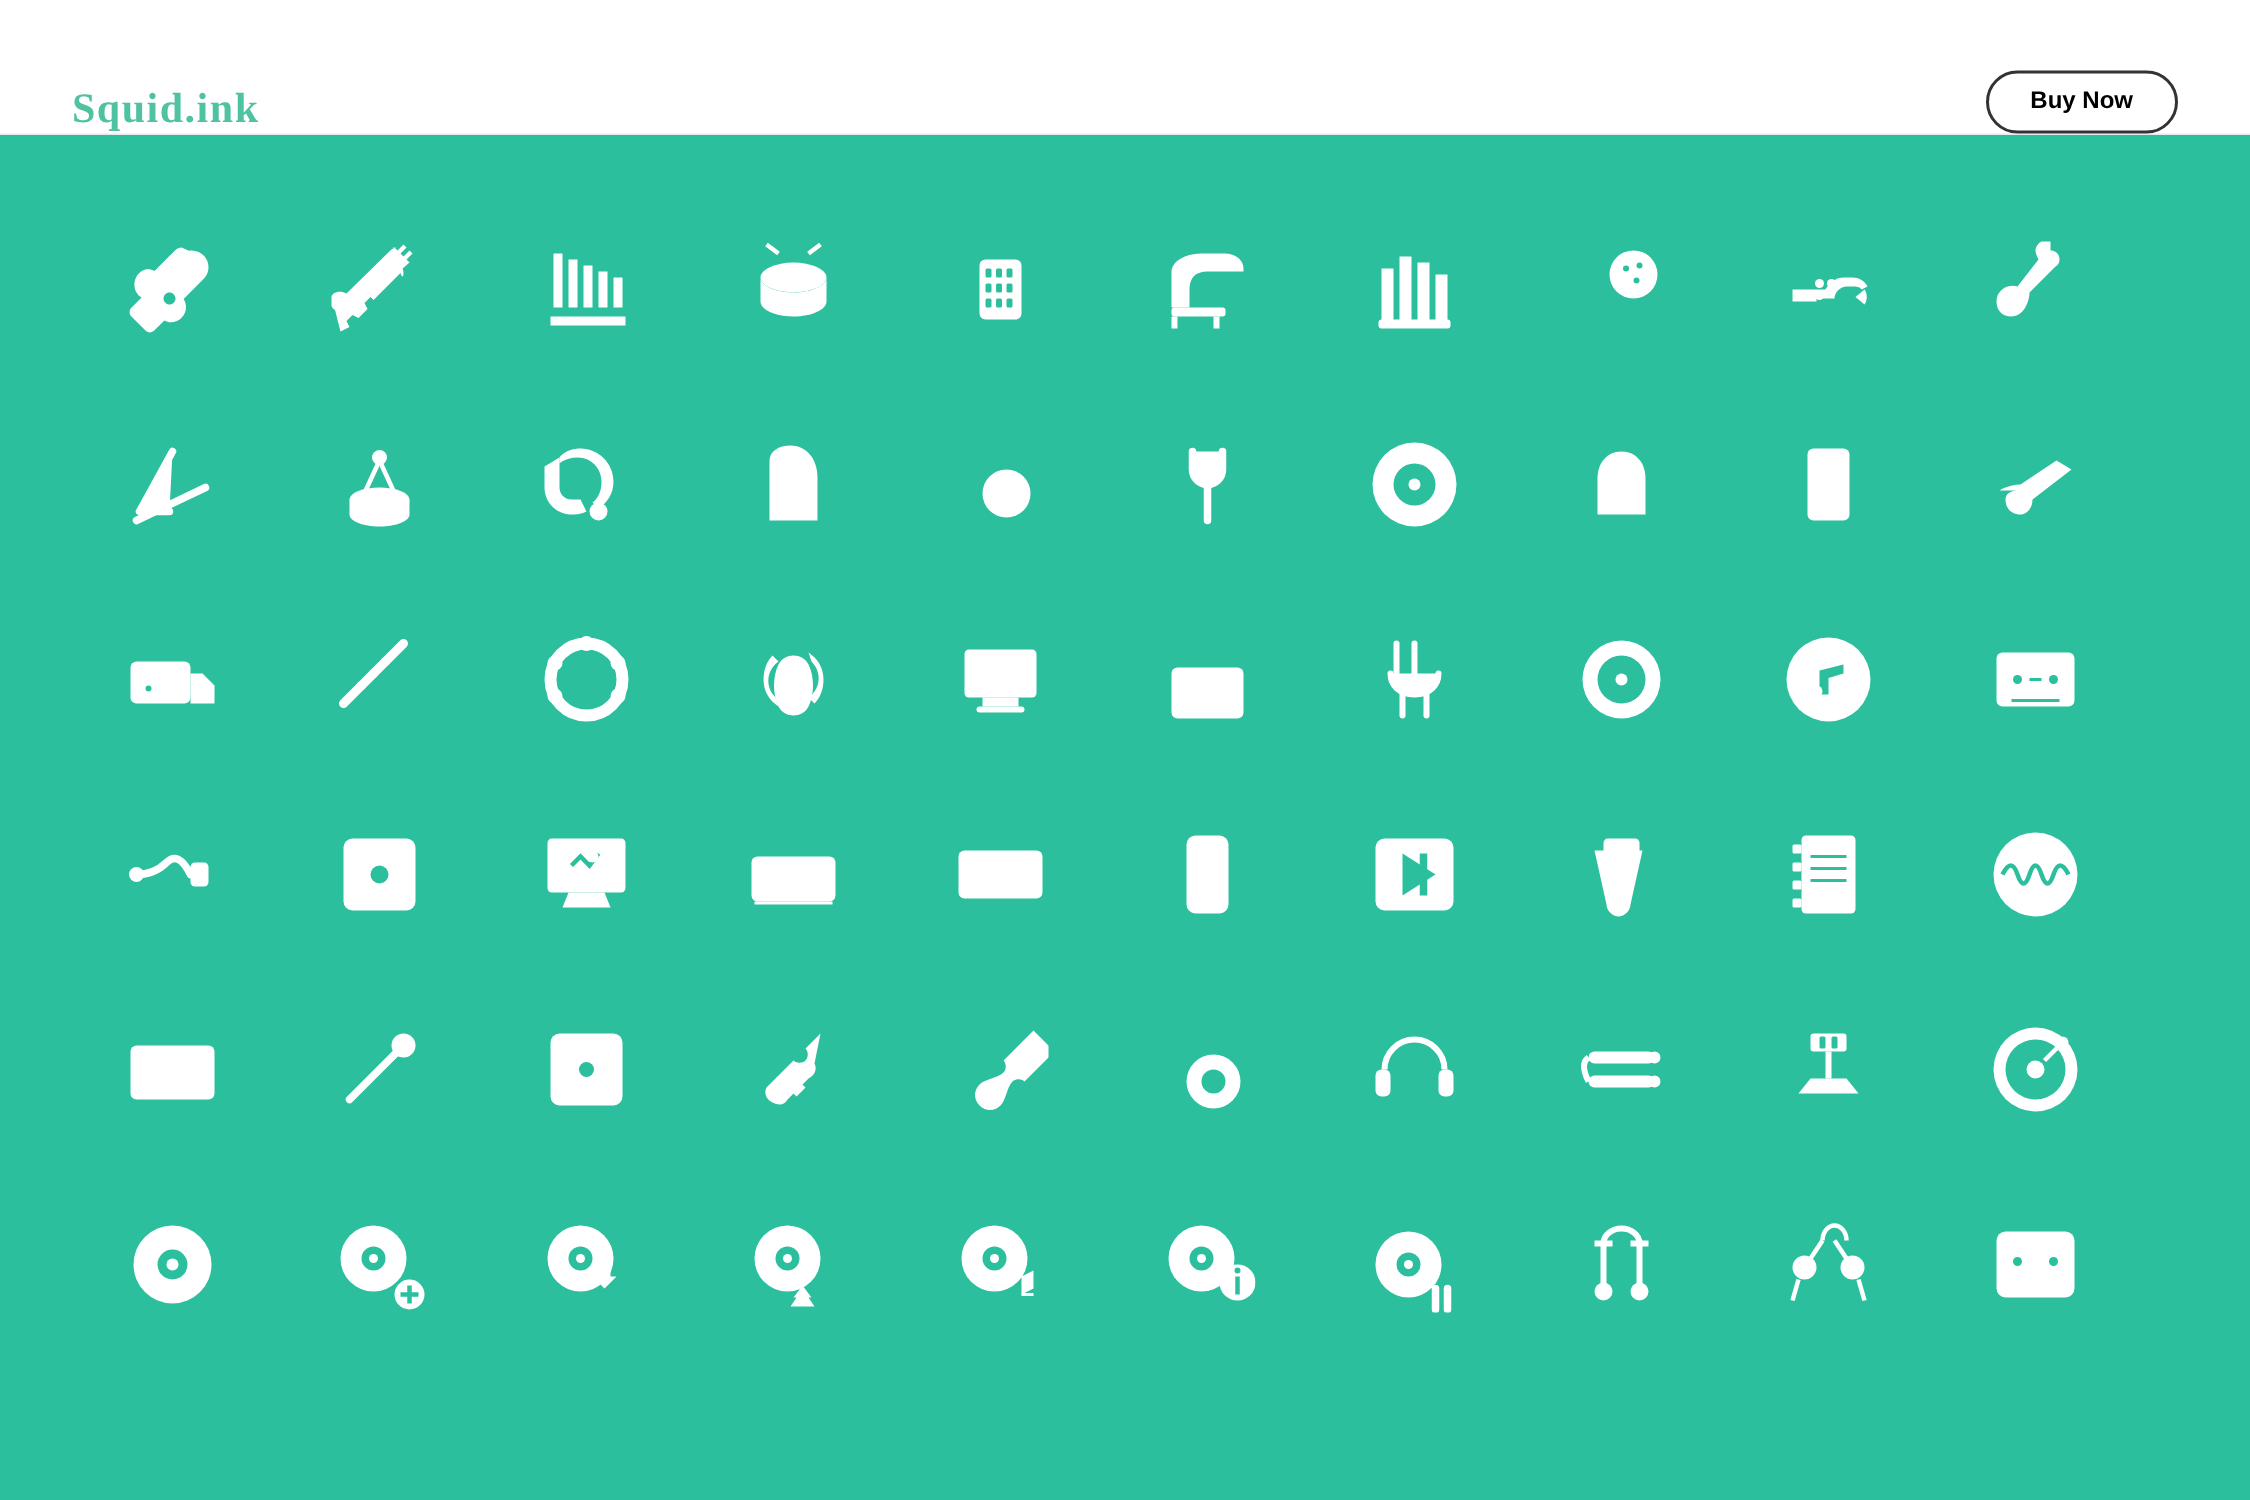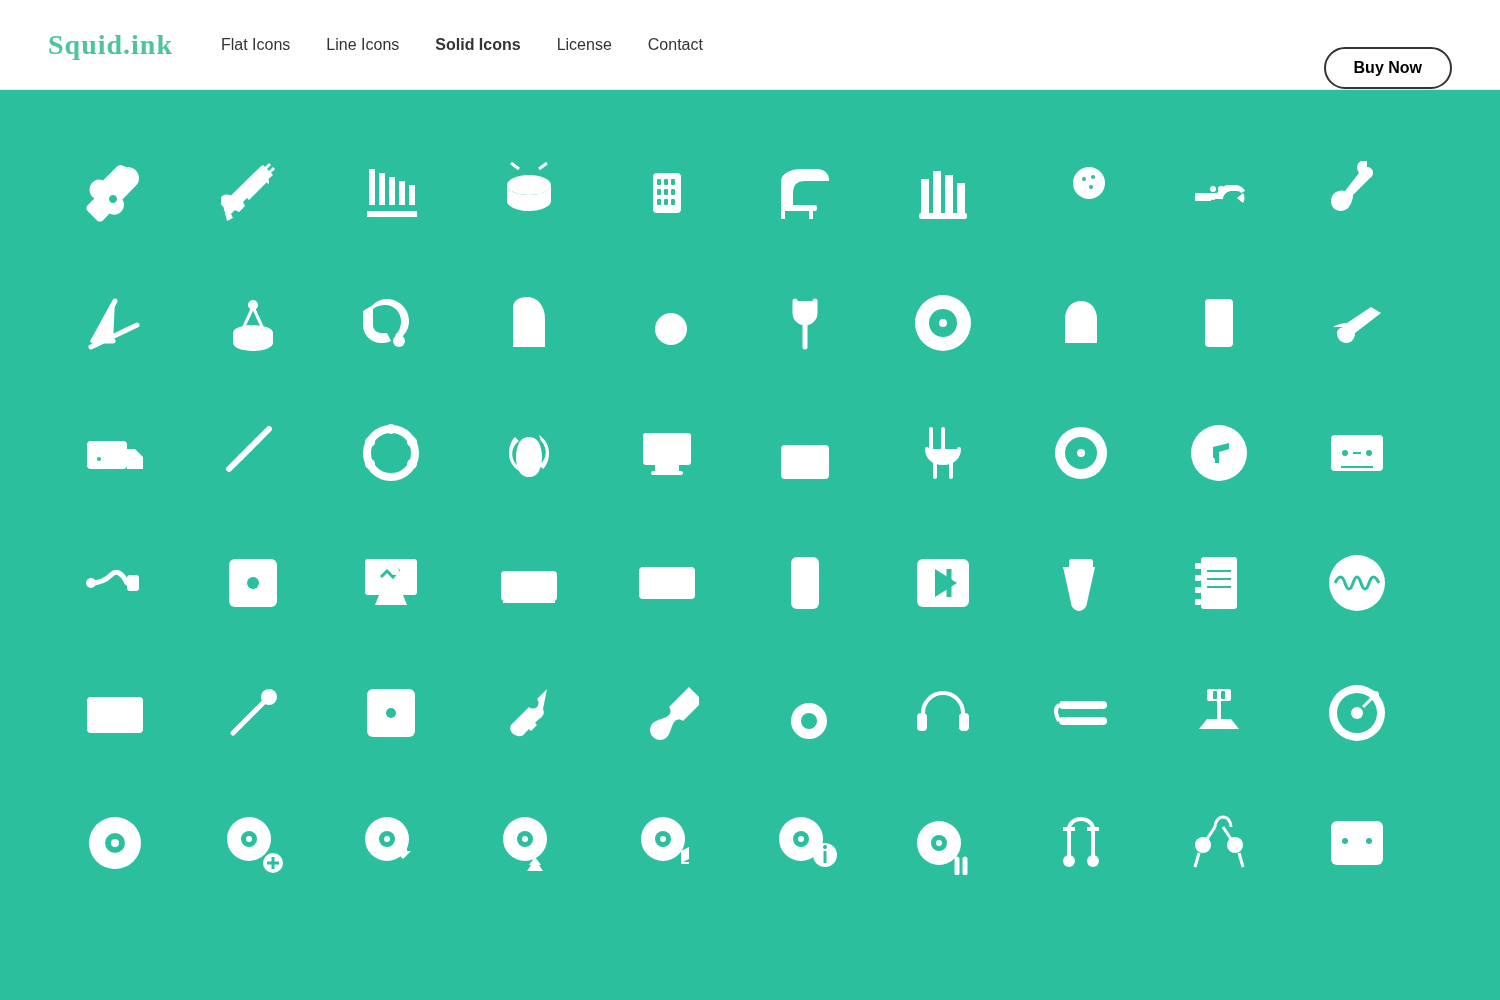--- a/index.html
+++ b/index.html
@@ -1,21 +1,21 @@
 <!DOCTYPE html>
 <html><head>
   <meta charset="utf-8">
   <style>
     * { margin: 0; padding: 0; box-sizing: border-box; }
     body { font-family: -apple-system, BlinkMacSystemFont, 'Segoe UI', sans-serif; background: #fff; }
 
     
     nav {
       display: flex;
-      align-items: center;
+      align-items: flex-end;
       justify-content: space-between;
       padding: 0 48px;
       height: 90px;
       background: #fff;
       border-bottom: 1px solid #e8e8e8;
     }
     .nav-left { display: flex; align-items: center; gap: 48px; }
     .logo {
       font-size: 28px;
       font-weight: 700;
@@ -66,27 +66,20 @@
       height: 64px;
       fill: #fff;
     }
   </style>
 </head>
 <body>
 
 <nav>
   <div class="nav-left">
     <div class="logo">Squid.ink</div>
-    <div class="nav-links">
-      <a href="#">Flat Icons</a>
-      <a href="#">Line Icons</a>
-      <a href="#" class="active">Solid Icons</a>
-      <a href="#">License</a>
-      <a href="#">Contact</a>
-    </div>
   </div>
   <button class="buy-btn">Buy Now</button>
 </nav>
 
 <div class="icon-grid-area">
   <div class="icon-grid">
 
     <div class="icon-cell">
       <svg viewBox="0 0 64 64">
           <path d="M38 4c-1.5 0-3 .6-4 1.6L20 19.6C17.6 18.5 14.8 18 12 19.5 7 22 5 29 8 34c.8 1.4 2 2.6 3.4 3.4L4.6 44.2C3 45.8 3 48.4 4.6 50L14 59.4c1.6 1.6 4.2 1.6 5.8 0l6.8-6.8c1.4.8 2.8 1.2 4.4 1.2 5.5 0 10-4.5 10-10 0-2-.6-3.8-1.6-5.4L53 24.6C55 22.6 56 20 56 17.2 56 11 51 6 44.8 6c-.6 0-1.2 0-1.8.1L38 4zm-8 30c2.2 0 4 1.8 4 4s-1.8 4-4 4-4-1.8-4-4 1.8-4 4-4z"></path>

